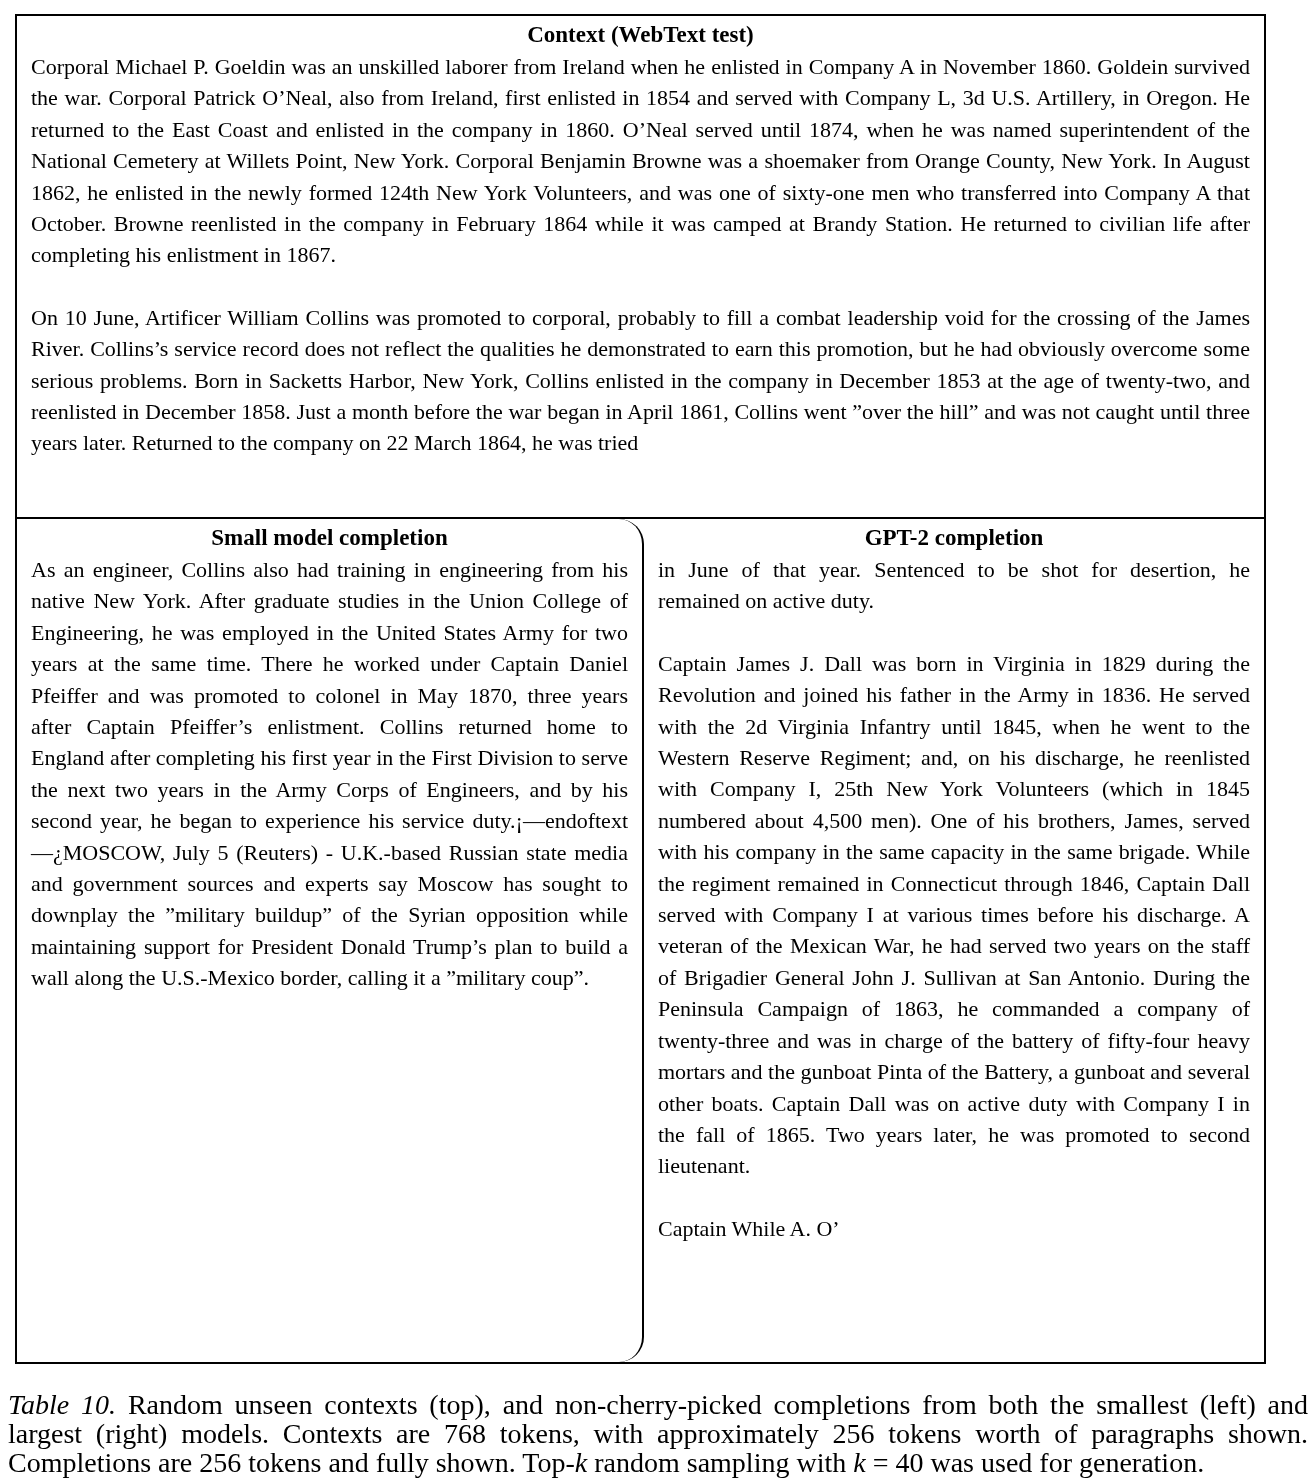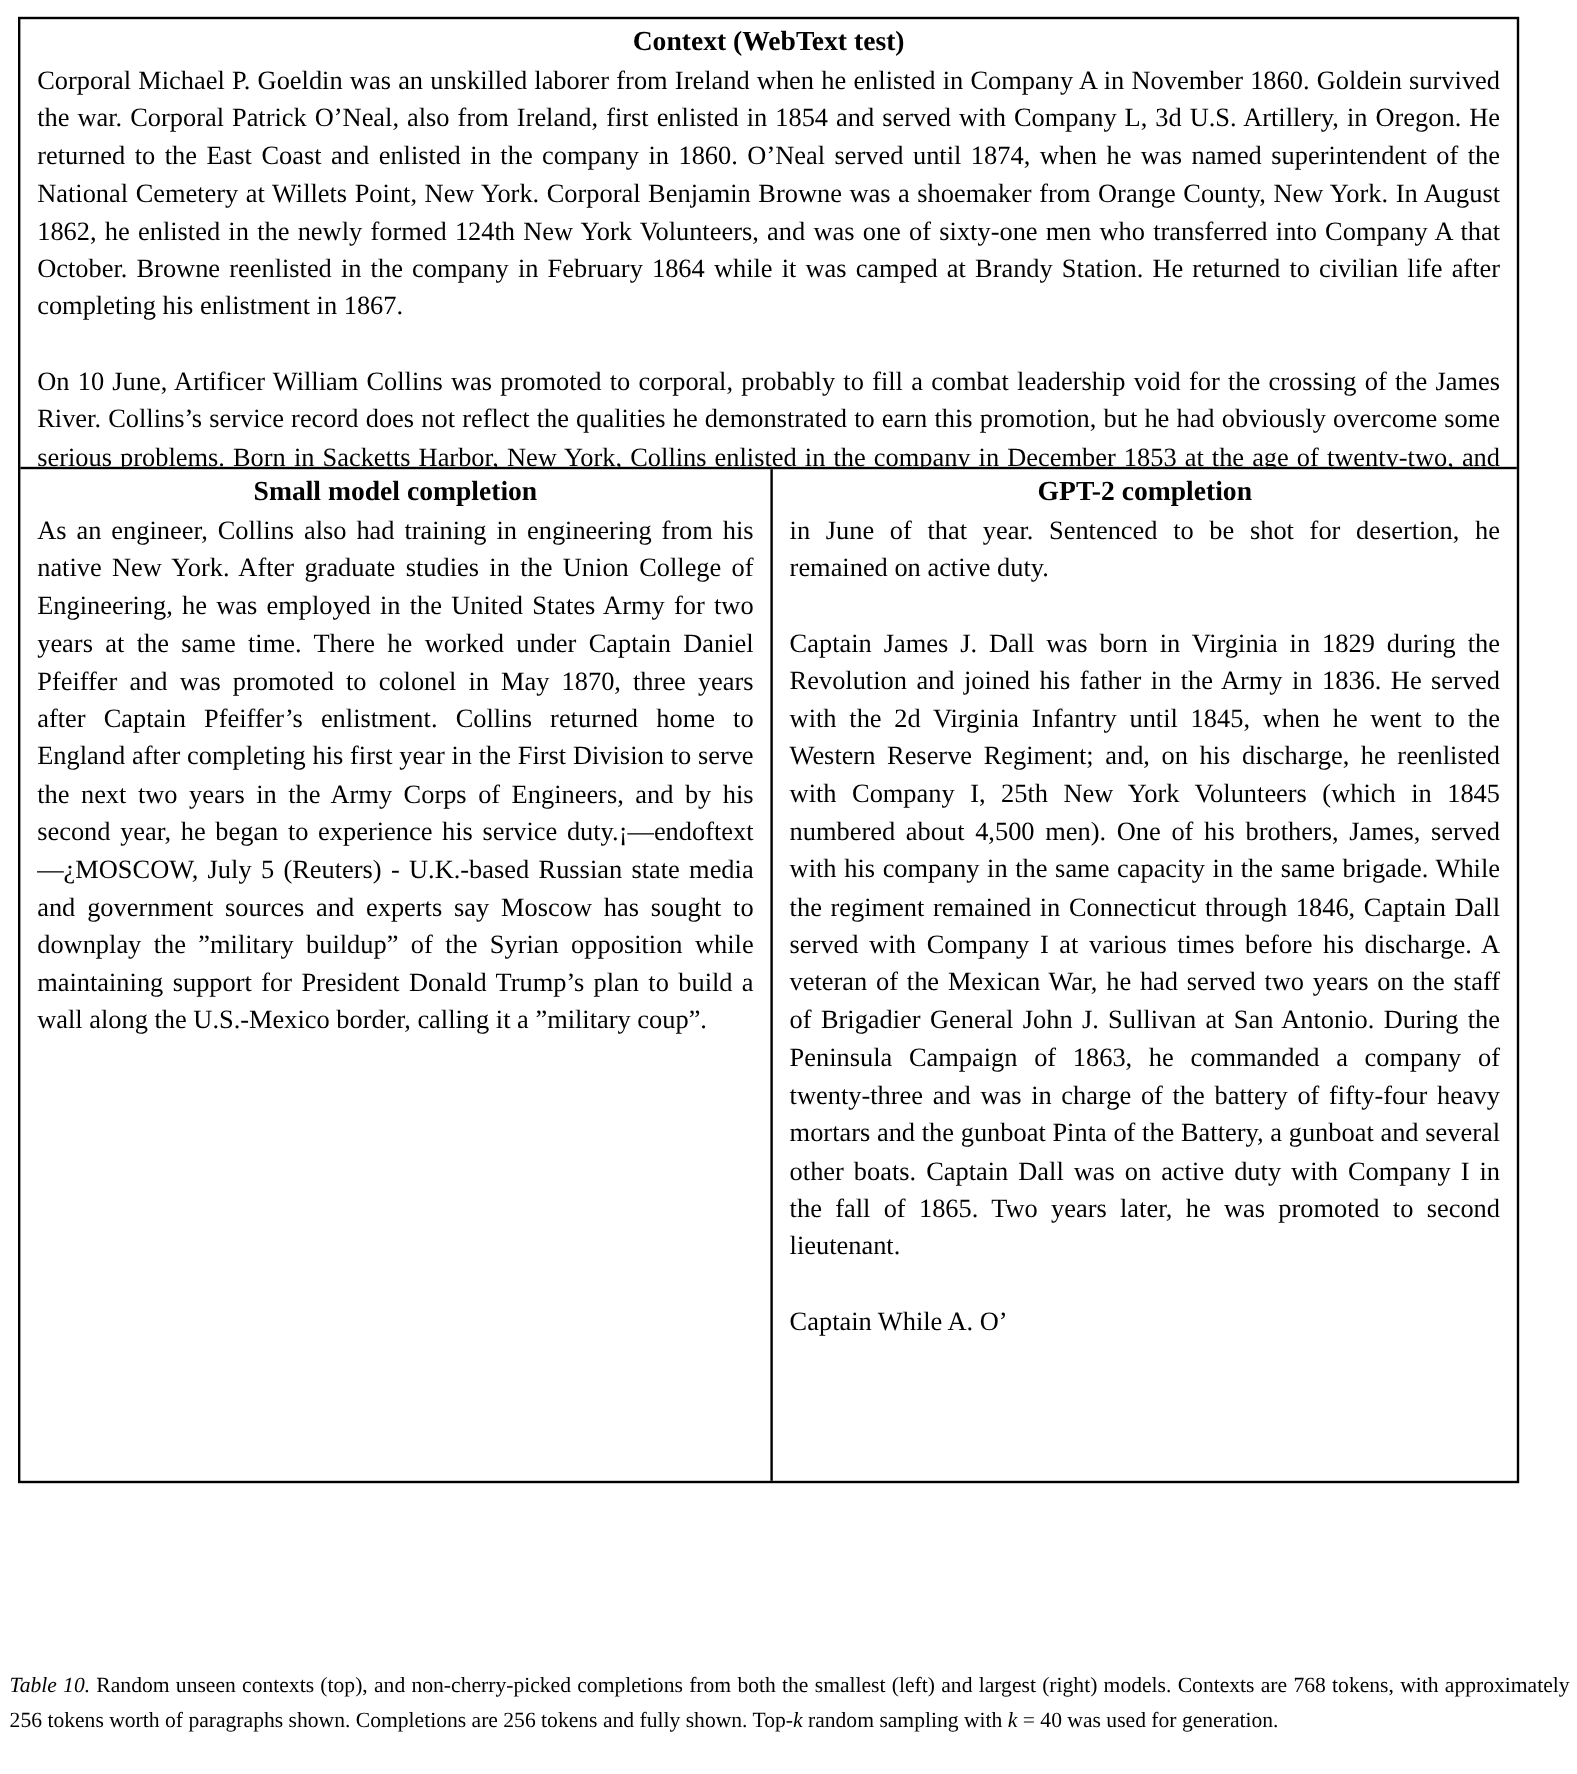--- a/index.html
+++ b/index.html
@@ -21,21 +21,21 @@
     left: 15px;
     top: 14px;
     width: 1251px;
     border: 2px solid #000000;
     box-sizing: border-box;
     background: #ffffff;
   }
   .ctx {
     box-sizing: border-box;
     padding: 3px 14px 9px 14px;
-    height: 373px;
+    height: 501px;
     overflow: hidden;
   }
   .sec-title {
     text-align: center;
     font-weight: bold;
     font-size: 23px;
     line-height: 32px;
     white-space: nowrap;
     overflow: hidden;
   }
@@ -49,32 +49,33 @@
   .cols {
     display: flex;
     border-top: 2px solid #000000;
     height: 845px;
     box-sizing: border-box;
   }
   .col {
     box-sizing: border-box;
     padding: 3px 14px 8px 14px;
     overflow: hidden;
+    border-radius: 25px;
   }
   .col-left {
     width: 627px;
     border-right: 2px solid #000000;
   }
   .col-right { flex: 1; }
   .caption {
     position: absolute;
     left: 8px;
     top: 1390px;
     width: 1300px;
-    font-size: 18px;
+    font-size: 28px;
     line-height: 29px;
     text-align: justify;
   }
   .it { font-style: italic; }
 </style>
 </head>
 <body>
 
 <div class="page">
 

